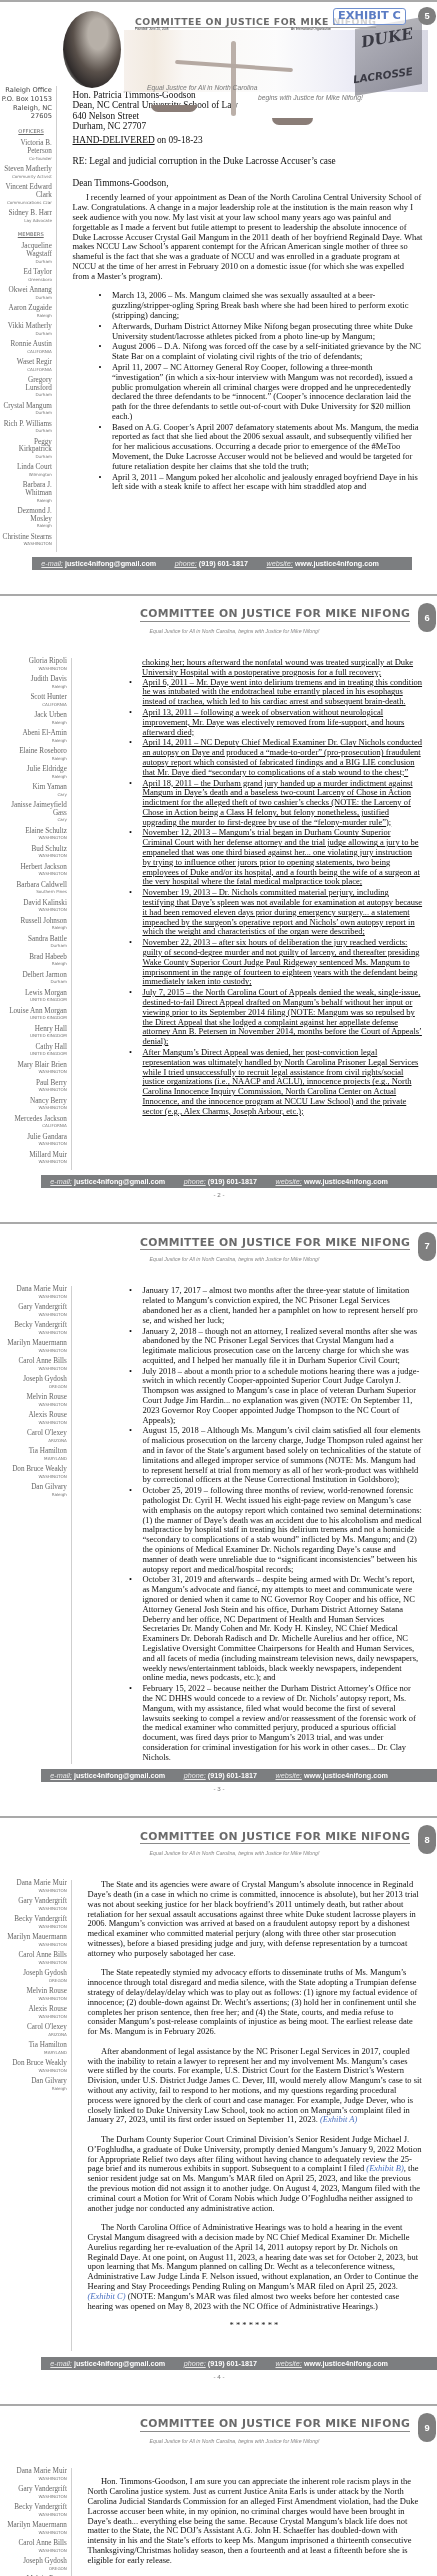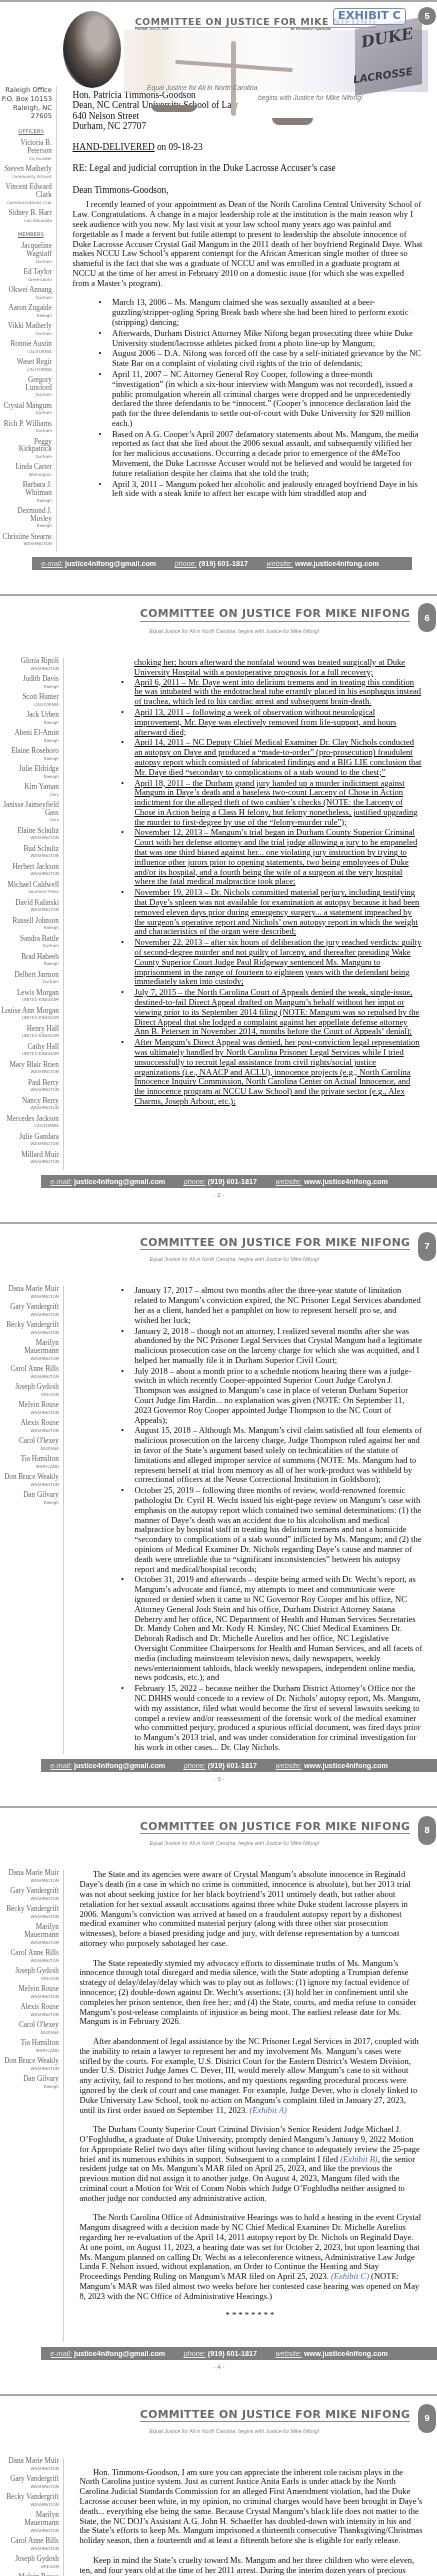--- a/index.html
+++ b/index.html
@@ -23,41 +23,41 @@
   .org-founded { position: absolute; left: 135px; top: 25px; font-family: "Liberation Sans", sans-serif; font-size: 3.1px; color: #333; }
   .org-intl { position: absolute; left: 291px; top: 25px; font-family: "Liberation Sans", sans-serif; font-size: 3.1px; color: #333; }
   .tag1 { position: absolute; left: 147px; top: 82px; font-family: "Liberation Sans", sans-serif; font-style: italic; font-size: 6.7px; color: #777; }
   .tag2 { position: absolute; left: 258px; top: 92px; font-family: "Liberation Sans", sans-serif; font-style: italic; font-size: 6.7px; color: #777; }
   
   .sub-header { position: relative; height: 62px; text-align: center; }
   .sub-title { position: absolute; left: 140px; top: 11.3px; font-family: "DejaVu Sans", sans-serif; font-weight: bold; color: #6b6b6b; font-size: 10.8px; letter-spacing: 0.3px; border-bottom: 1px solid #8a8a8a; line-height: 13.4px; white-space: nowrap; }
   .sub-tag { position: absolute; left: 0; right: 0; top: 32px; font-family: "Liberation Sans", sans-serif; font-style: italic; font-size: 5.2px; color: #888; text-align: center; padding-left: 31px; }
   
   .body-wrap { display: flex; }
-  .sidebar { width: 64px; flex: none; border-right: 0.5px solid #cfcfcf; text-align: right; padding-right: 4.1px; font-family: "Liberation Serif", serif; color: #666; }
+  .sidebar { width: 72px; flex: none; border-right: 0.5px solid #cfcfcf; text-align: right; padding-right: 4.1px; font-family: "Liberation Serif", serif; color: #666; }
   .sidebar.p1 { width: 57px; padding-right: 4.1px; }
   .office { font-family: "DejaVu Sans", sans-serif; font-size: 6.7px; line-height: 8.8px; color: #444; padding-top: 0; }
   .side-heading { font-family: "DejaVu Sans", sans-serif; font-size: 5.2px; text-decoration: underline; color: #666; margin: 7.2px 8.2px 6.2px 0; }
   .member { margin-bottom: 4.1px; }
   .member .name { font-size: 7.2px; color: #666; line-height: 7.7px; }
   .member .loc { font-family: "DejaVu Sans", sans-serif; font-size: 4.1px; color: #777; line-height: 6.2px; }
   .main { flex: 1; padding: 0 15.5px 0 15.5px; font-size: 8.5px; line-height: 9.8px; }
   p.para { text-indent: 13.4px; margin-bottom: 9.8px; }
   p.plain { margin-bottom: 0; }
   ul.bullets { list-style: none; margin-left: 26px; }
   ul.bullets li { position: relative; padding-left: 13.4px; margin-bottom: 1px; }
   ul.bullets li::before { content: "\2022"; position: absolute; left: 0; top: 0; }
   .exhibit-link { color: #4a70c0; font-style: italic; }
   .stars { text-align: center; letter-spacing: 2.1px; margin-top: 7.2px; }
   .footer-bar { margin: 5.2px 0 0 41px; height: 13.4px; background: #7c7e80; display: flex; align-items: center; gap: 18.5px; padding-left: 9.3px; color: #fff; font-family: "Liberation Sans", sans-serif; font-size: 7.2px; }
   .footer-bar .lbl { font-style: italic; color: #eaeaea; font-weight: normal; margin-right: 2.1px; text-decoration: underline; }
   .footer-bar .val { font-weight: bold; }
   .page-num { text-align: center; font-family: "Liberation Sans", sans-serif; font-size: 6.2px; color: #777; margin-top: 3.1px; height: 31px; }
   .addr { margin-top: 0; font-size: 9.3px; line-height: 10.3px; }
-  .hd { margin-top: 12px; font-size: 9.3px; }
+  .hd { margin-top: 5px; font-size: 9.3px; }
   .hd u { text-decoration: underline; }
   .re { margin-top: 11.3px; font-size: 9.3px; }
   .salute { margin-top: 12.4px; font-size: 9.3px; margin-bottom: 4.1px; }
 </style>
 </head>
 <body>
 
 <section class="page">
   <div class="banner">
     <div class="banner-art"></div>
@@ -143,21 +143,21 @@
           </div>
           <div class="member">
             <div class="name">Rich P. Williams</div>
             <div class="loc">Durham</div>
           </div>
           <div class="member">
             <div class="name">Peggy Kirkpatrick</div>
             <div class="loc">Durham</div>
           </div>
           <div class="member">
-            <div class="name">Linda Carter</div>
+            <div class="name">Linda Court</div>
             <div class="loc">Wilmington</div>
           </div>
           <div class="member">
             <div class="name">Barbara J. Whitman</div>
             <div class="loc">Raleigh</div>
           </div>
           <div class="member">
             <div class="name">Dezmond J. Mosley</div>
             <div class="loc">Raleigh</div>
           </div>
@@ -247,21 +247,21 @@
         </div>
         <div class="member">
           <div class="name">Bud Schultz</div>
           <div class="loc">WASHINGTON</div>
         </div>
         <div class="member">
           <div class="name">Herbert Jackson</div>
           <div class="loc">WASHINGTON</div>
         </div>
         <div class="member">
-          <div class="name">Michael Caldwell</div>
+          <div class="name">Barbara Caldwell</div>
           <div class="loc">Southern Pines</div>
         </div>
         <div class="member">
           <div class="name">David Kalinski</div>
           <div class="loc">WASHINGTON</div>
         </div>
         <div class="member">
           <div class="name">Russell Johnson</div>
           <div class="loc">Raleigh</div>
         </div>

